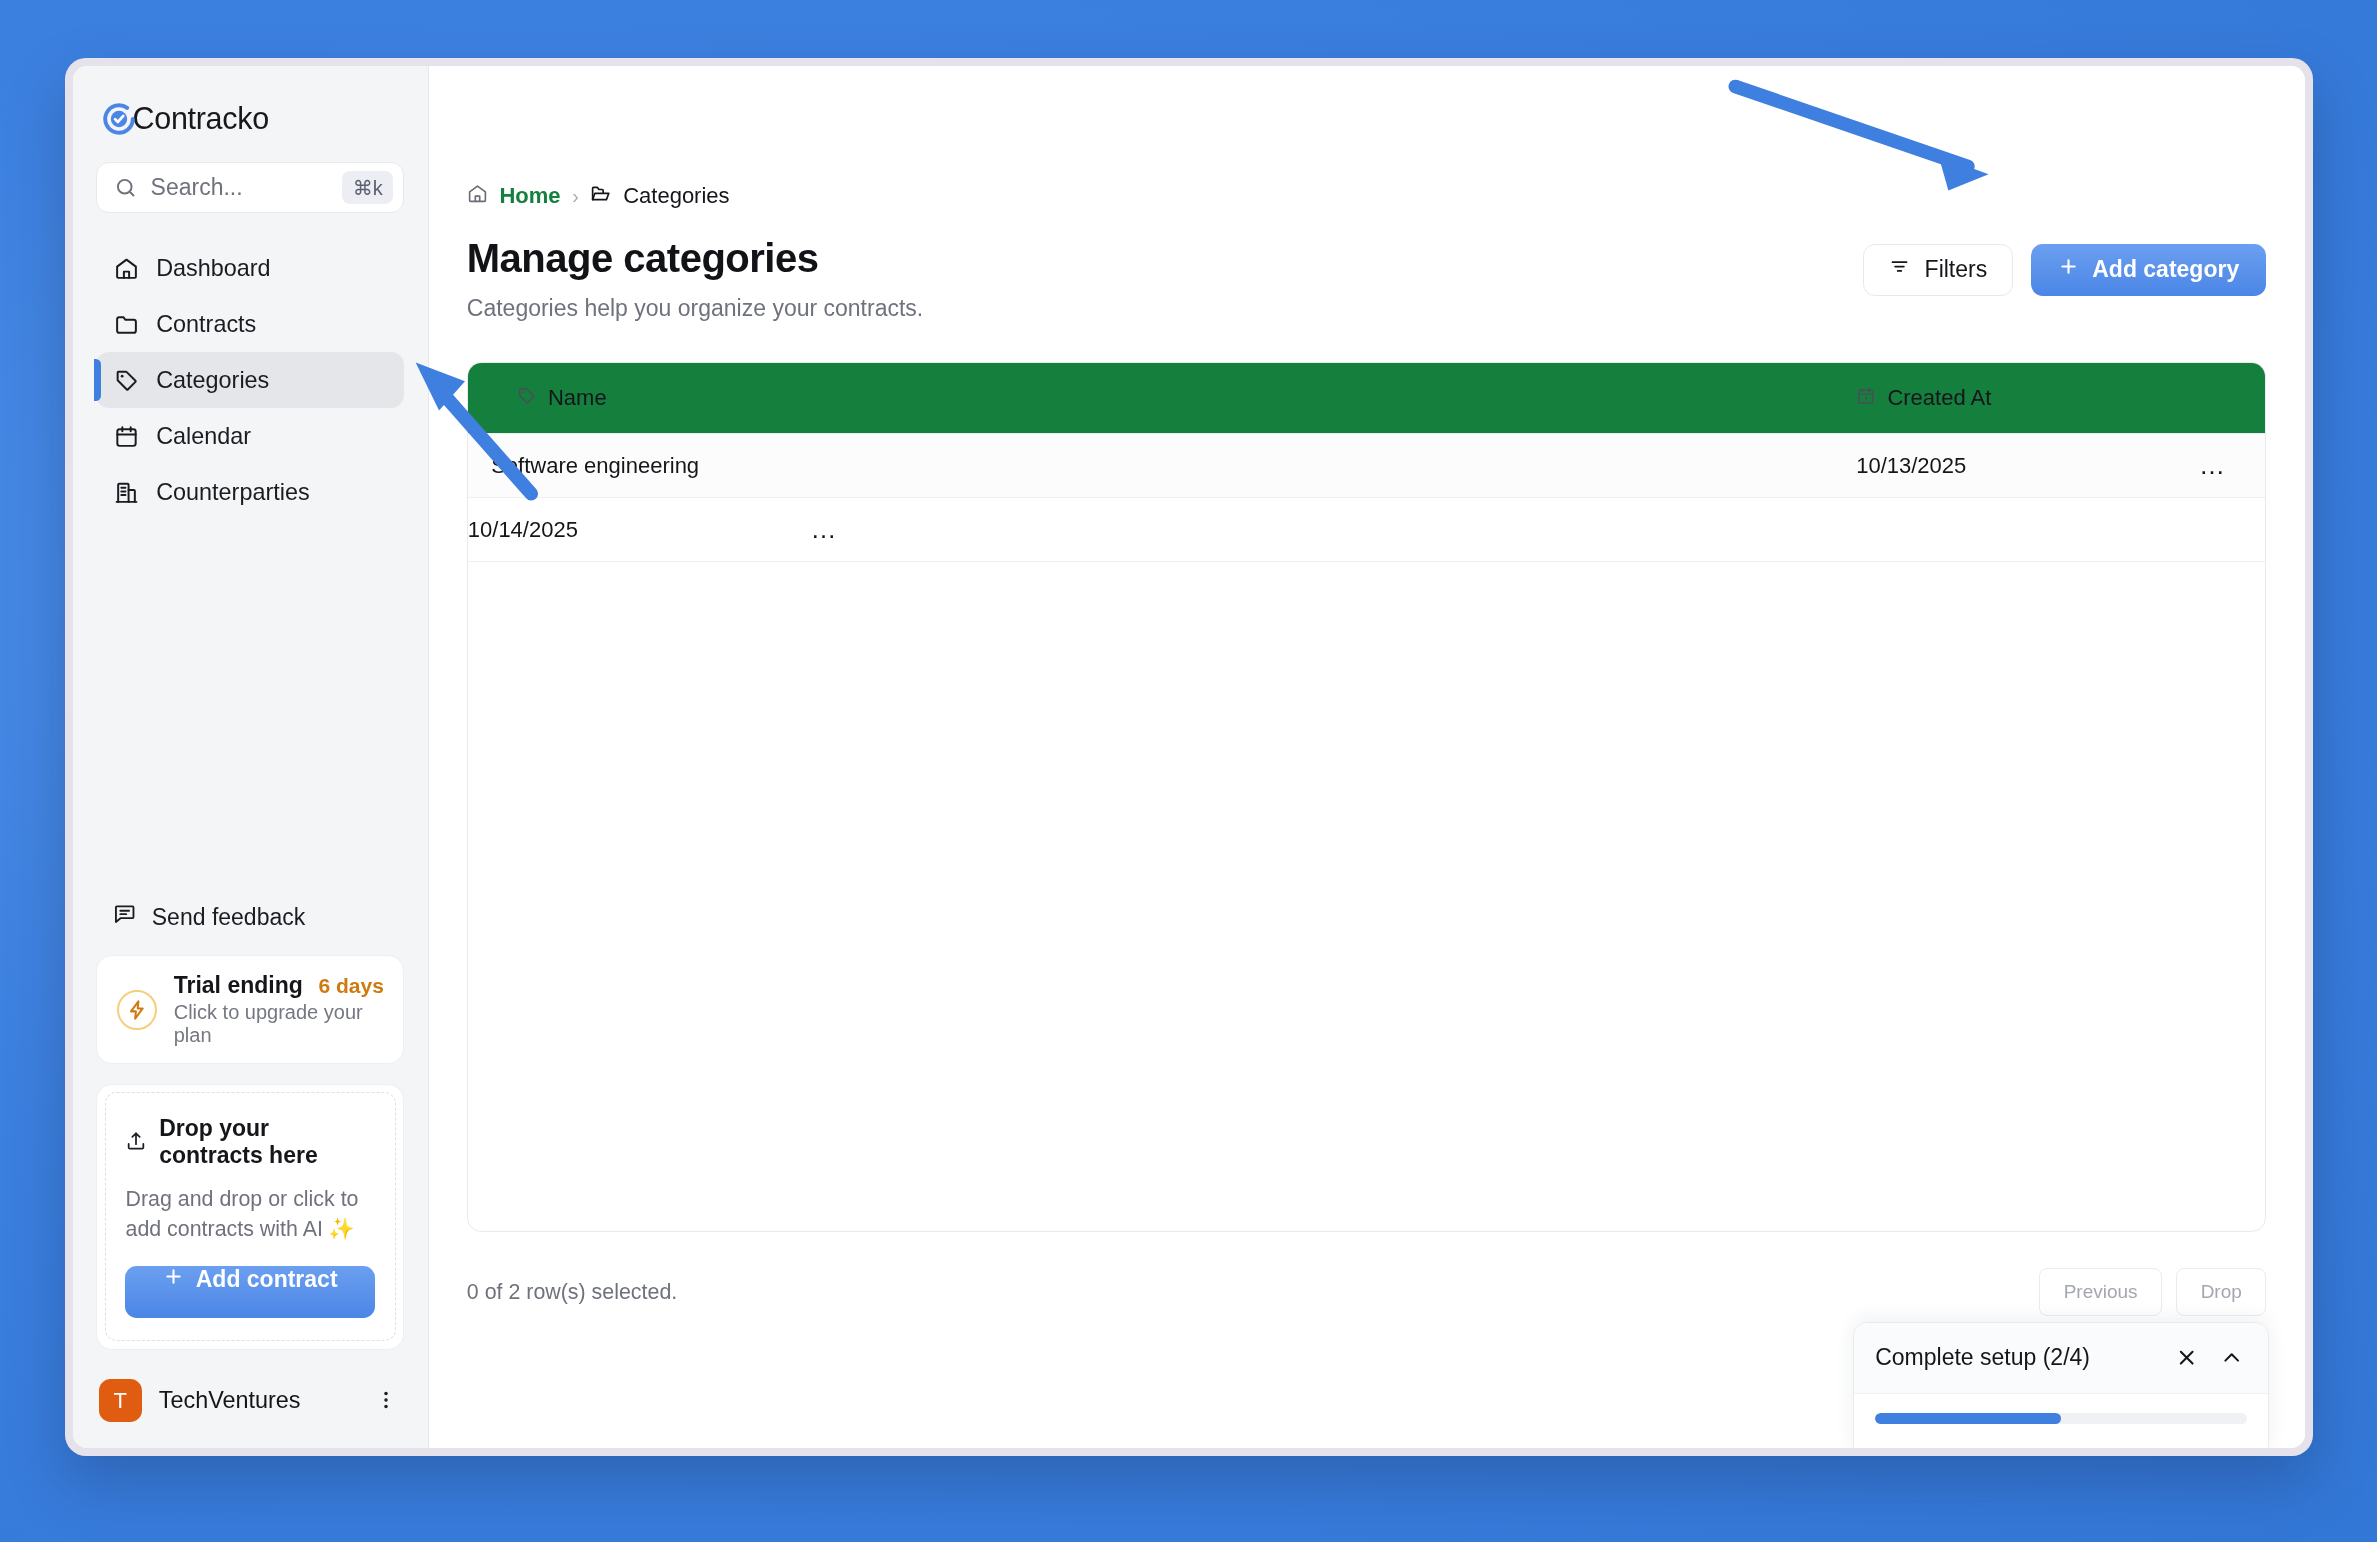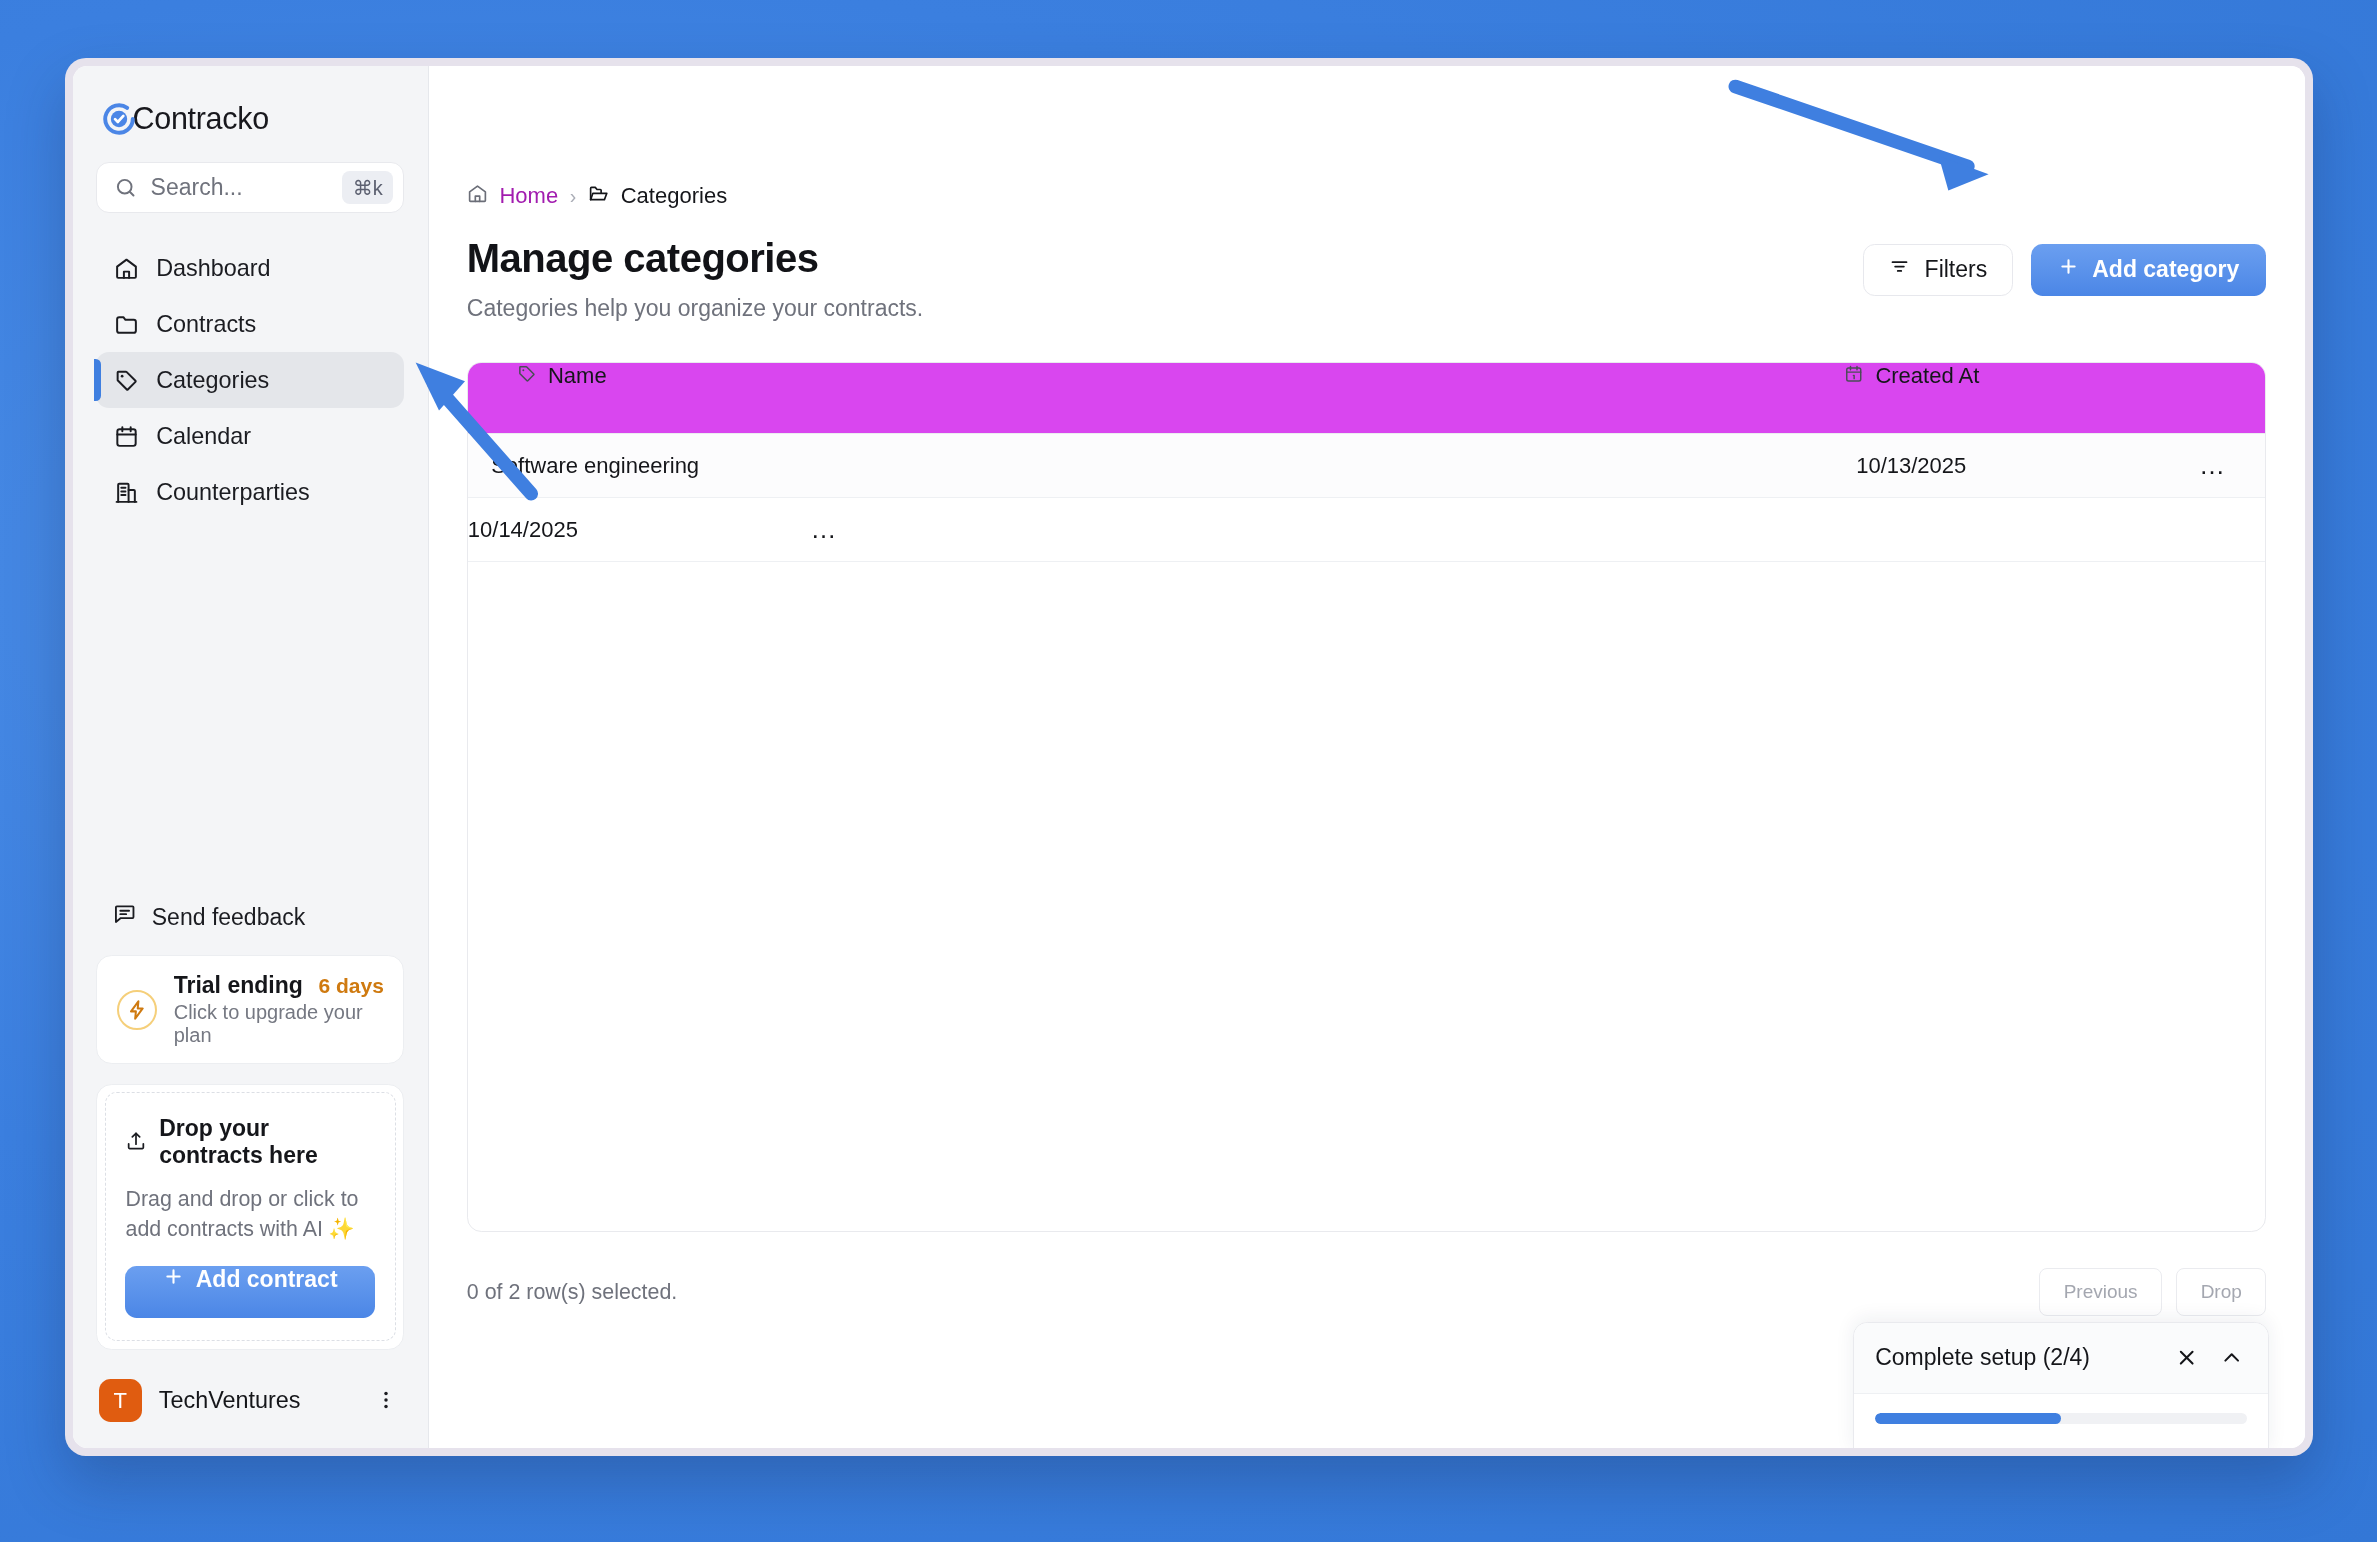--- a/index.html
+++ b/index.html
@@ -151,21 +151,21 @@
   #org-name { flex: 1; font-size: 23.4px; color: #15161a; }
 
   
   #main {
     flex: 1 1 auto;
     background: #ffffff;
     position: relative;
     overflow: hidden;
   }
   #breadcrumb { display: flex; align-items: center; gap: 11.7px; padding: 117px 0 0 38px; font-size: 22px; }
-  #breadcrumb .bc-home { color: #a21caf; }
+  #breadcrumb .bc-home { color: #15803d; font-weight: bold; }
   #breadcrumb .bc-sep { color: #a9acb5; font-size: 19.5px; }
   #breadcrumb .bc-cur { color: #15161a; }
 
   #page-head {
     display: flex; align-items: flex-start; justify-content: space-between;
     padding: 26px 39px 0 38px;
   }
   #page-title { font-size: 40px; font-weight: 700; color: #121317; letter-spacing: -0.5px; }
   #page-sub { font-size: 23px; color: #6f727c; margin-top: 14.3px; }
   #head-actions { display: flex; align-items: center; gap: 18px; padding-top: 7.8px; }
@@ -186,23 +186,23 @@
   #table-card {
     margin: 40px 39px 0 38px;
     border: 1.3px solid #e9eaee;
     border-radius: 14.3px;
     overflow: hidden;
     height: 870px;
     background: #fff;
   }
   #table-header {
     height: 71px;
-    background: #d946ef;
+    background: #15803d;
     border-bottom: 1.3px solid #ebecf0;
-    display: flex; align-items: flex-start; gap: 12px;
+    display: flex; align-items: center;
   }
   .th { display: flex; align-items: center; gap: 11.7px; font-size: 22px; color: #15161a; }
   .th-name { flex: 1; padding-left: 49px; }
   .th-created { width: 305px; }
   .th-actions { width: 104px; }
   .trow {
     height: 64px;
     display: flex; align-items: center;
     border-bottom: 1.3px solid #eef0f3;
     font-size: 22px; color: #15161a;

